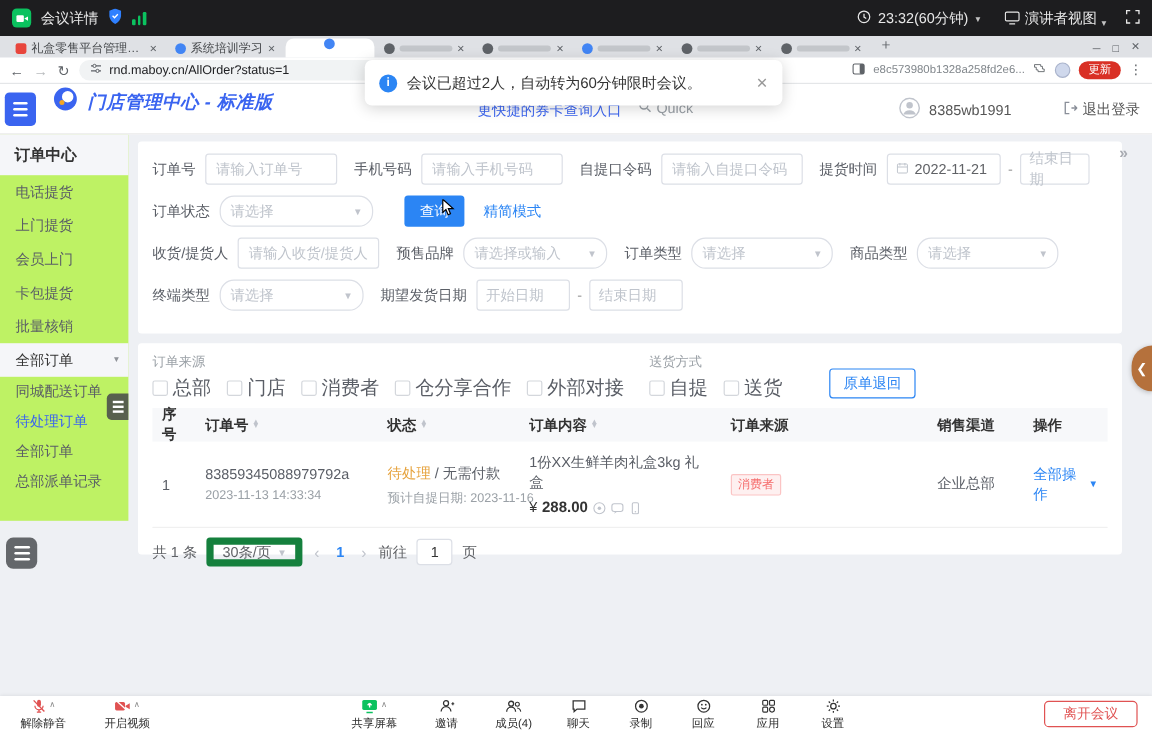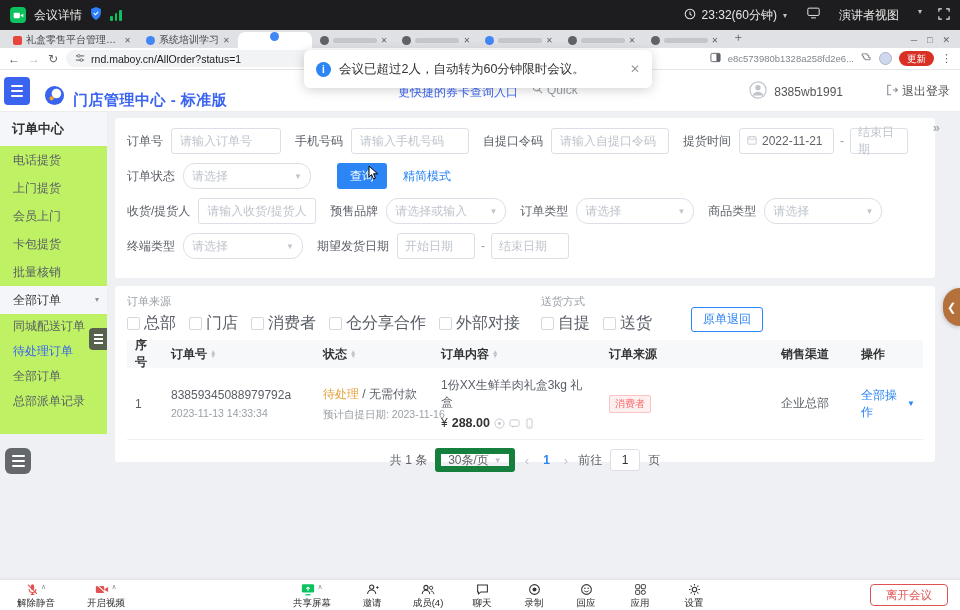--- a/index.html
+++ b/index.html
@@ -14,21 +14,21 @@
   .meeting-bar { position:absolute; top:0; left:0; width:960px; height:30px; background:#1d1d1f;
                  display:flex; align-items:center; padding:0 10px; color:#e8e8e8; font-size:12px; }
   .mb-left { display:flex; align-items:center; gap:8px; }
   .mb-right { margin-left:auto; display:flex; align-items:center; gap:6px; }
   .mb-appicon { width:16px; height:16px; border-radius:4px; background:var(--green);
                 display:flex; align-items:center; justify-content:center; }
   .mb-caret { font-size:8px; color:#c2c2c2; }
   .sig { display:flex; align-items:flex-end; gap:2px; height:11px; }
   .sig i { width:2.5px; background:var(--green); border-radius:1px; display:block; }
   .sig i:nth-child(1){height:5px;} .sig i:nth-child(2){height:8px;} .sig i:nth-child(3){height:11px;}
-  .mb-group { display:flex; align-items:flex-start; gap:19px; margin-left:14px; }
+  .mb-group { display:flex; align-items:flex-end; gap:4px; margin-left:14px; }
 
   
   .tabstrip { position:absolute; top:30px; left:0; width:960px; height:18px; background:#dfe1e5;
               display:flex; align-items:flex-end; padding:0 6px; gap:1px; }
   .tab { height:16px; border-radius:7px 7px 0 0; display:flex; align-items:center; gap:4px;
          padding:0 7px; font-size:10px; color:#44474a; max-width:132px; }
   .tab.active { background:#fff;flex-direction:column; }
   .fav { width:9px; height:9px; flex:none; }
   .fav-red { background:#e8453c; border-radius:2px; }
   .fav-blue { background:#4285f4; border-radius:50%; }
@@ -61,21 +61,21 @@
   .toast-msg { font-size:12.5px; color:#333; white-space:nowrap; }
   .toast-close { margin-left:auto; color:#999; font-size:12px; }
 
   
   .page-header { position:absolute; top:70px; left:0; width:960px; height:42px; background:#fff;
                  border-bottom:1px solid #ececec; z-index:5; }
   .hdr-collapse { position:absolute; left:4px; top:7px; width:26px; height:28px; background:var(--accent);
                   border-radius:4px; display:flex; flex-direction:column; justify-content:center;
                   align-items:center; gap:3px; }
   .hdr-collapse i { display:block; width:12px; height:2px; background:#fff; border-radius:1px; }
-  .hdr-logo { position:absolute; left:44px; top:15px; display:flex; align-items:flex-end; gap:8px; }
+  .hdr-logo { position:absolute; left:44px; top:2px; display:flex; align-items:center; gap:8px;font-style:italic; }
   .hdr-logo-text { font-size:15px; font-weight:bold; color:var(--accent); letter-spacing:.5px; white-space:nowrap; }
   .hdr-promo { position:absolute; left:398px; top:14px; font-size:12px; color:var(--accent); white-space:nowrap; }
   .hdr-quick { position:absolute; left:532px; top:13px; display:flex; align-items:center; gap:4px;
                font-size:12px; color:#9aa0a6; }
   .hdr-right { position:absolute; right:10px; top:11px; display:flex; align-items:center; gap:7px;
                font-size:12px; color:#555; }
   .logout-group { display:flex; align-items:center; gap:4px; margin-left:36px; }
 
   
   .sidebar { position:absolute; top:112px; left:0; width:107px; height:322px; background:#bef264; }
@@ -141,21 +141,21 @@
   .l2 { margin-top:5px; font-size:10.5px; color:#9aa0a6; white-space:nowrap; }
   .wrn { color:var(--warning); }
   .price { margin-top:5px; display:flex; align-items:center; gap:4px; color:#333; }
   .price b { font-size:12.5px; }
   .mini-ic { color:#c0c4cc; display:inline-flex; }
   .tag-danger { display:inline-block; font-size:10px; color:var(--danger); background:#fef0f0;
                 border:1px solid #fbc4c4; border-radius:2px; padding:1px 5px; }
   .op-link { color:var(--primary); display:flex; align-items:center; gap:3px; }
   .op-caret { font-size:8px; }
 
-  .pager { display:flex; align-items:center; justify-content:center; margin-top:8px; font-size:12px;
+  .pager { display:flex; align-items:center; justify-content:flex-start; margin-top:8px; font-size:12px;
            color:#606266; gap:8px; }
   .size-sel { height:24px; border:6px solid #15803d; border-radius:3px; display:flex; align-items:center;
               gap:5px; padding:0 7px; color:#606266; }
   .pg-arrow { color:#c0c4cc; font-size:13px; padding:0 2px; }
   .pg-cur { color:var(--primary); font-weight:bold; padding:0 4px; }
   .goto-input { width:30px; height:22px; border:1px solid #dcdfe6; border-radius:3px; text-align:center;
                 font-size:12px; color:#333; }
 
   .panel-collapse { position:absolute; right:20px; top:120px; color:#a8abb2; font-size:13px;
                     font-weight:bold; z-index:6; }

